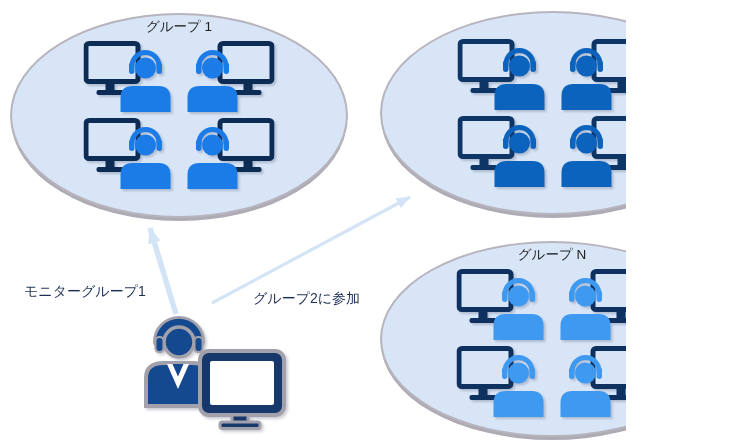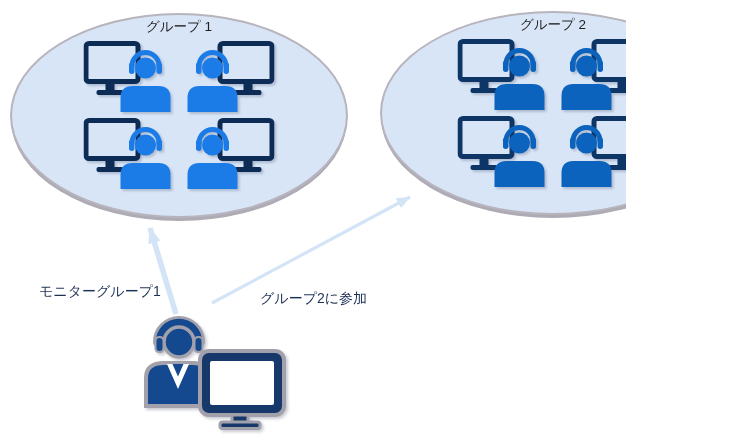--- a/index.html
+++ b/index.html
@@ -54,22 +54,22 @@
     left: 142px; top: 309px;
     width: 145px; height: 122px;
     filter: drop-shadow(2px 2px 1.5px rgba(100,105,125,0.35));
   }
   .arrow-label {
     position: absolute;
     font-size: 14px;
     color: var(--label-color, #1d3055);
     white-space: pre;
   }
-  #label1 { left: 39px;  top: 283px; }
-  #label2 { left: 260px; top: 290px; }
+  #label1 { left: 24px;  top: 283px; }
+  #label2 { left: 253px; top: 290px; }
   .defs-svg { position:absolute; width:0; height:0; }
 </style>
 </head>
 <body style="--bg: #ffffff; --ellipse-fill: #d8e5f7; --ellipse-border: #b7b4bd; --ellipse-shadow: #aeabb4; --title-color: #1f1f1f; --arrow: #d3e4f7; --label-color: #1d3055; --mod: #14498f; --mod-outline: #a2a1ab; --mod-monitor: #16386b; --mod-screen: #ffffff; --screenbg: #d8e5f7;">
 
 <svg class="defs-svg" aria-hidden="true">
   <defs>
     <g id="unit">
       <g>
         <rect x="2.5" y="2.5" width="52" height="38" rx="3" fill="var(--screenbg)" stroke="var(--monitor)" stroke-width="5"></rect>
@@ -108,33 +108,45 @@
           <use href="#unit"></use>
         </g>
       <use href="#unit" y="77"></use>
       <g transform="translate(191,77) scale(-1,1)">
           <use href="#unit"></use>
         </g>
     </svg>
   </div>
 
   <div class="group" id="group2">
-    <div class="group-title">グループ 2</div>
     <svg class="icon-grid" viewBox="0 0 191 148" style="--person: #0b63bd; --monitor: #0d3566;">
       <use href="#unit"></use>
       <g transform="translate(191,0) scale(-1,1)">
           <use href="#unit"></use>
         </g>
       <use href="#unit" y="77"></use>
       <g transform="translate(191,77) scale(-1,1)">
           <use href="#unit"></use>
         </g>
     </svg>
   </div>
 
+  <div class="group" id="groupN">
+    <div class="group-title">グループ N</div>
+    <svg class="icon-grid" viewBox="0 0 191 148" style="--person: #3e99f0; --monitor: #0e3160;">
+      <use href="#unit"></use>
+      <g transform="translate(191,0) scale(-1,1)">
+          <use href="#unit"></use>
+        </g>
+      <use href="#unit" y="77"></use>
+      <g transform="translate(191,77) scale(-1,1)">
+          <use href="#unit"></use>
+        </g>
+    </svg>
+  </div>
 
   <div class="arrow-label" id="label1">モニターグループ1</div>
   <div class="arrow-label" id="label2">グループ2に参加</div>
 
   <svg id="moderator" viewBox="0 0 145 122">
     <g>
       <path d="M 4,97 L 4,69 Q 4,54 22,54 L 50,54 Q 68,54 68,69 L 68,97 Z" fill="var(--mod)" stroke="var(--mod-outline)" stroke-width="4"></path>
       <path d="M 25,55 L 36,80 L 47,55 Z" fill="#ffffff"></path>
       <path d="M 30.5,55 L 36,67.5 L 41.5,55 Z" fill="var(--mod)"></path>
       <circle cx="37" cy="33" r="15" fill="var(--mod)" stroke="var(--mod-outline)" stroke-width="3.5"></circle>

